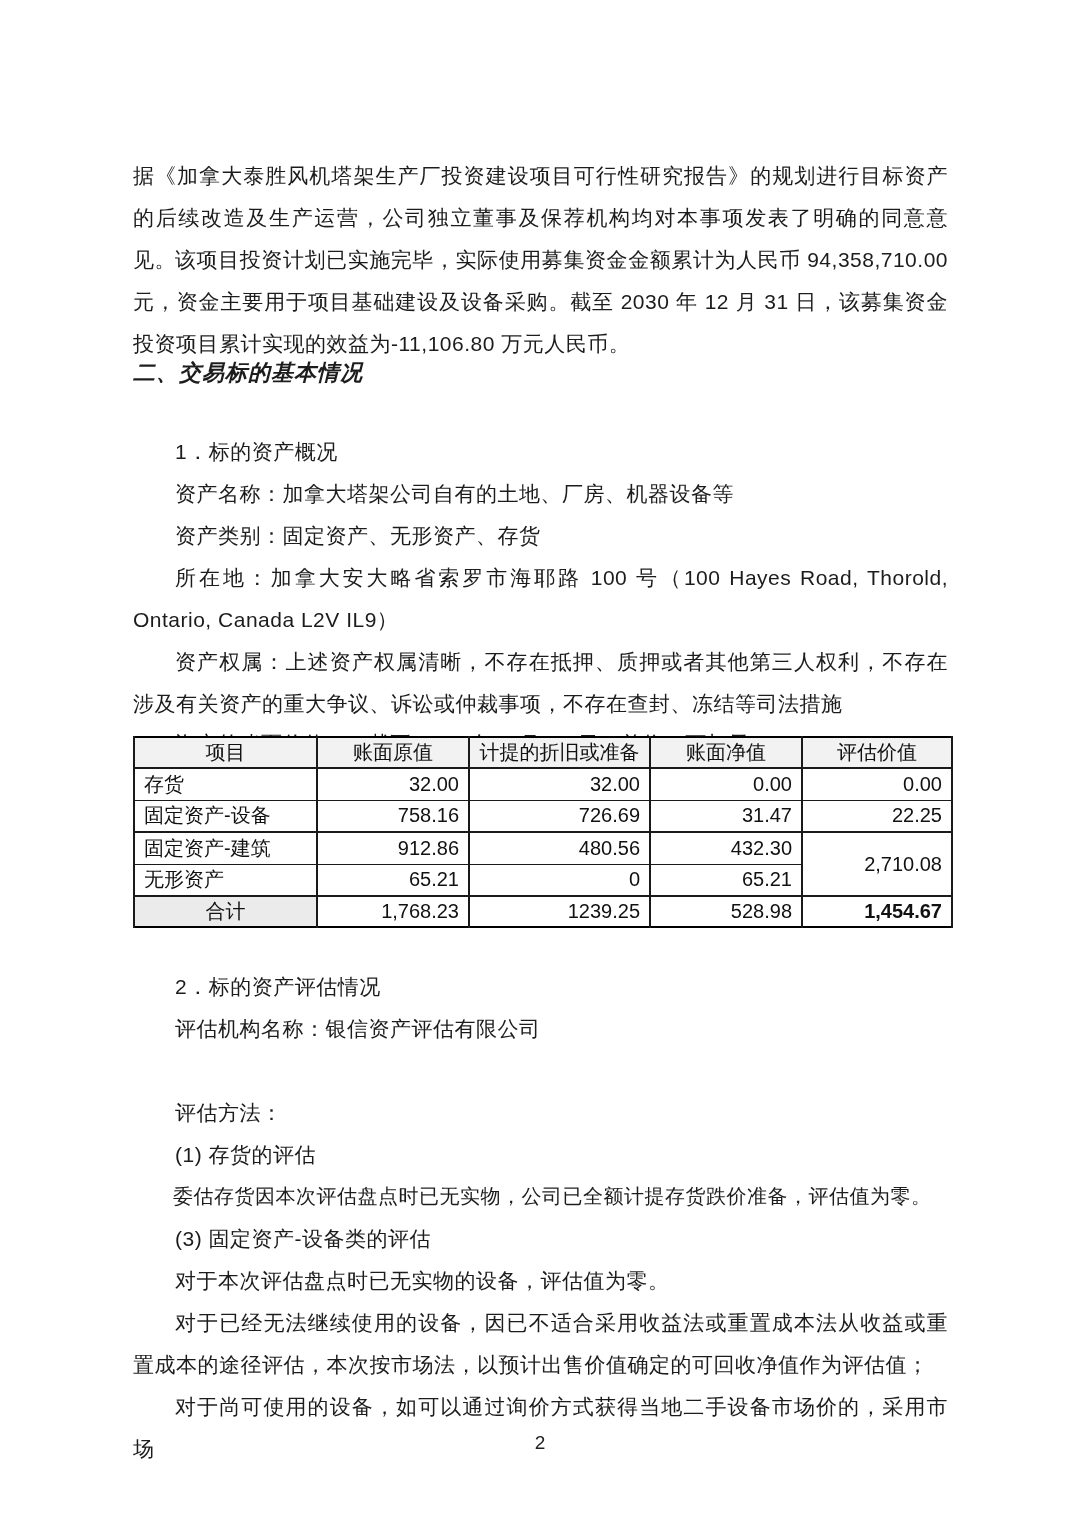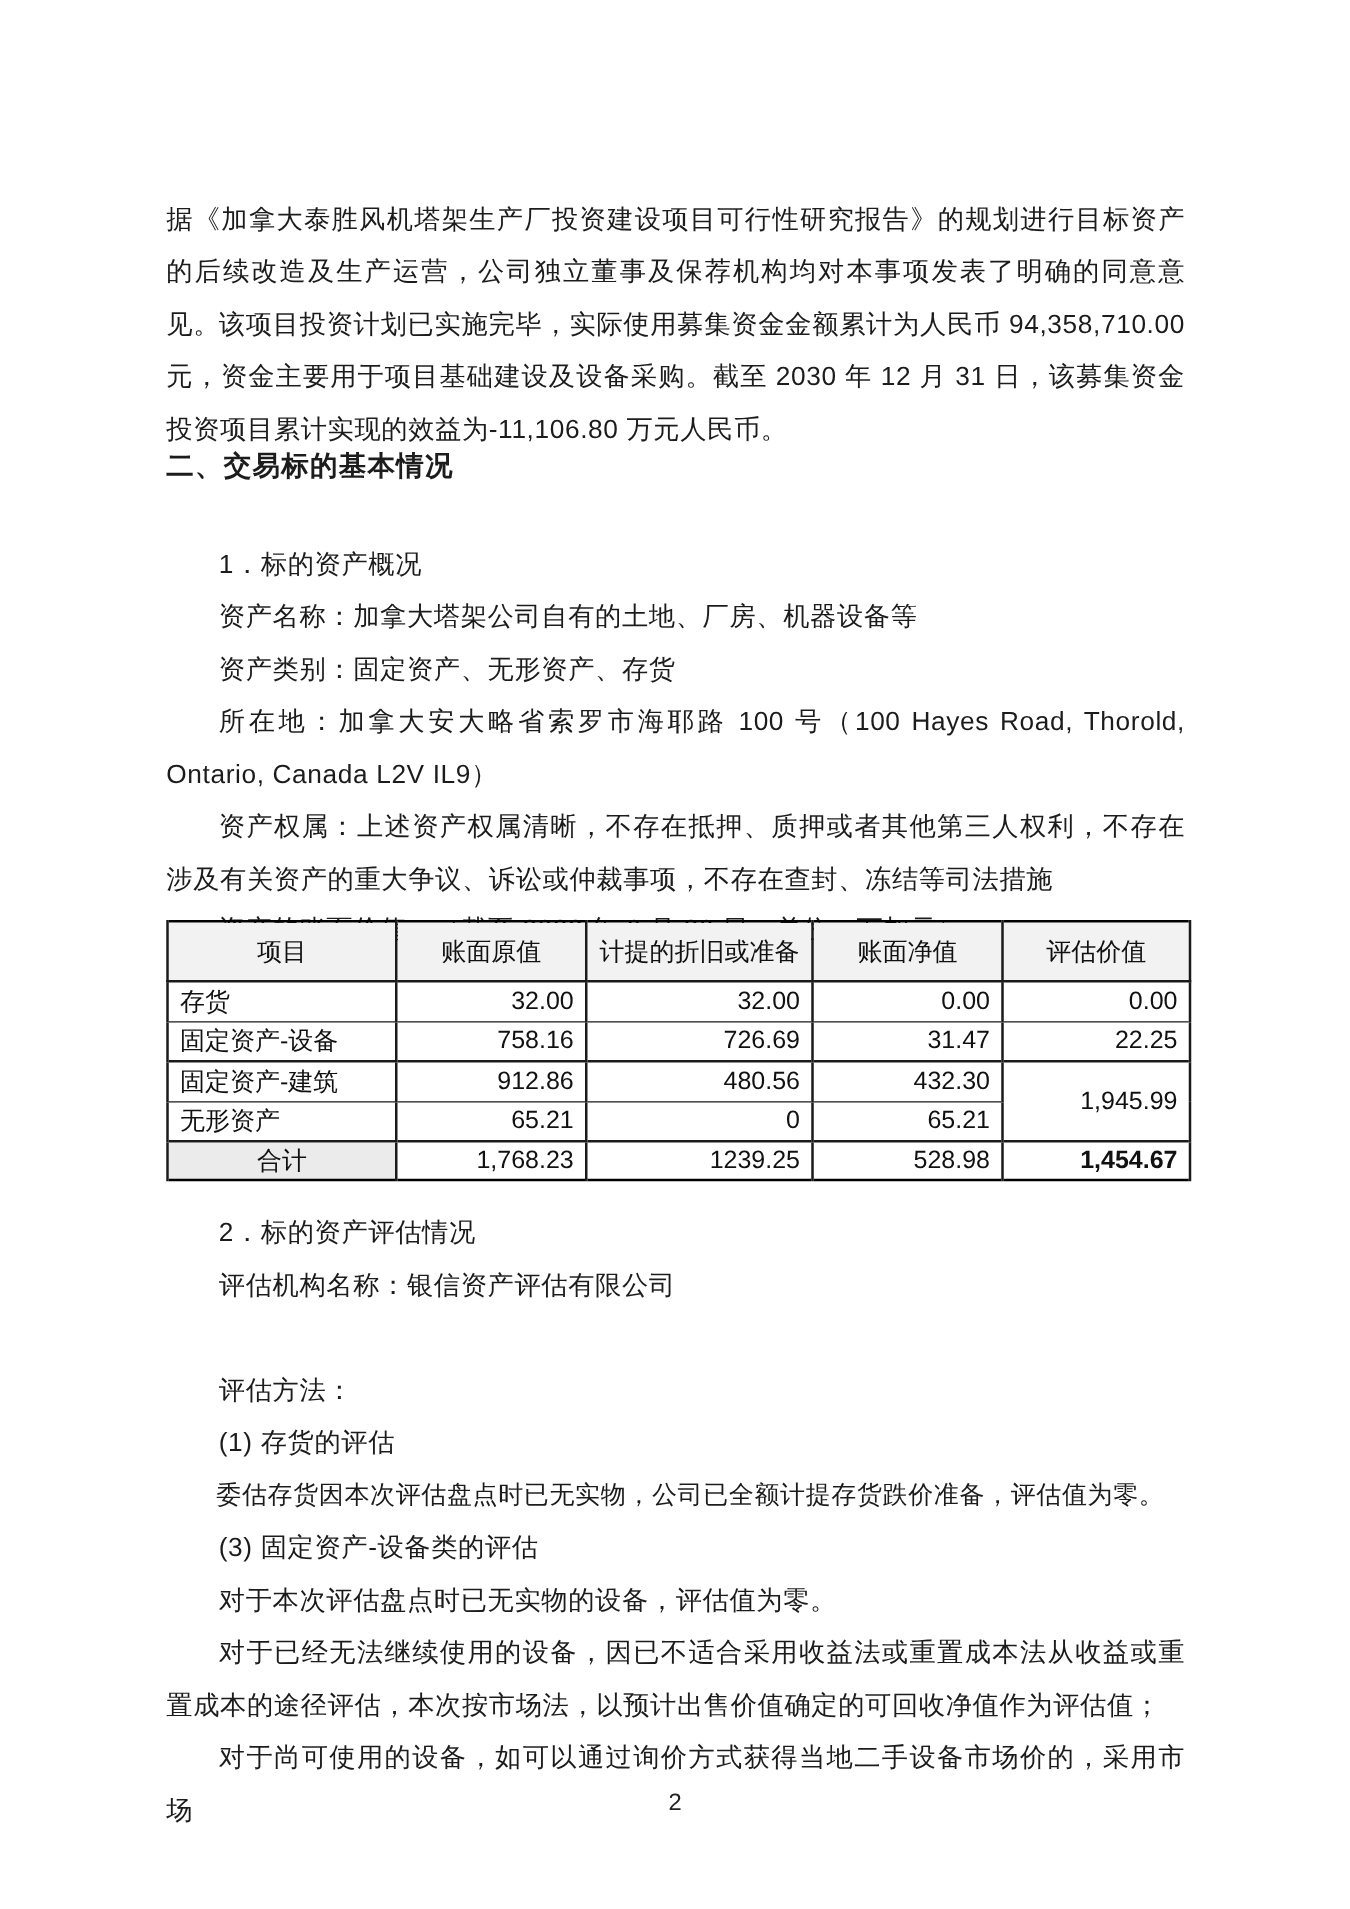--- a/index.html
+++ b/index.html
@@ -21,20 +21,21 @@
     text-align: justify;
     letter-spacing: 0.5px;
   }
   .indent { text-indent: 2em; }
   .tight { font-size: 20px; }
   .section-heading {
     font-weight: bold;
     font-size: 22px;
     text-align: left;
     letter-spacing: 1px;
+    font-style: italic;
   }
   table.bv {
     position: absolute;
     left: 133px;
     top: 736px;
     width: 818px;
     border-collapse: collapse;
     table-layout: fixed;
     font-size: 20px;
     color: #111;
@@ -48,21 +49,21 @@
     box-sizing: border-box;
     font-weight: normal;
     background: #ffffff;
     overflow: hidden;
     white-space: nowrap;
   }
   table.bv { border: 2.5px solid #000; }
   table.bv thead th {
     background: #f2f2f2;
     text-align: center;
-    height: 48px;
+    height: 31px;
     border-bottom-width: 2.5px;
   }
   table.bv td.item { text-align: left; }
   table.bv td.num  { text-align: right; }
   table.bv tr.row-building td { border-top-width: 2.5px; }
   table.bv tr.row-total td { border-top-width: 2.5px; height: 31px; }
   table.bv td.total-label {
     background: #ebebeb;
     text-align: center;
   }
@@ -130,21 +131,21 @@
         <td class="num">758.16</td>
         <td class="num">726.69</td>
         <td class="num">31.47</td>
         <td class="num">22.25</td>
       </tr>
       <tr class="row-building">
         <td class="item">固定资产-建筑</td>
         <td class="num">912.86</td>
         <td class="num">480.56</td>
         <td class="num">432.30</td>
-        <td class="num merged" rowspan="2">1,945.99</td>
+        <td class="num merged" rowspan="2">2,710.08</td>
       </tr>
       <tr>
         <td class="item">无形资产</td>
         <td class="num">65.21</td>
         <td class="num">0</td>
         <td class="num">65.21</td>
       </tr>
       <tr class="row-total">
         <td class="total-label">合计</td>
         <td class="num">1,768.23</td>

